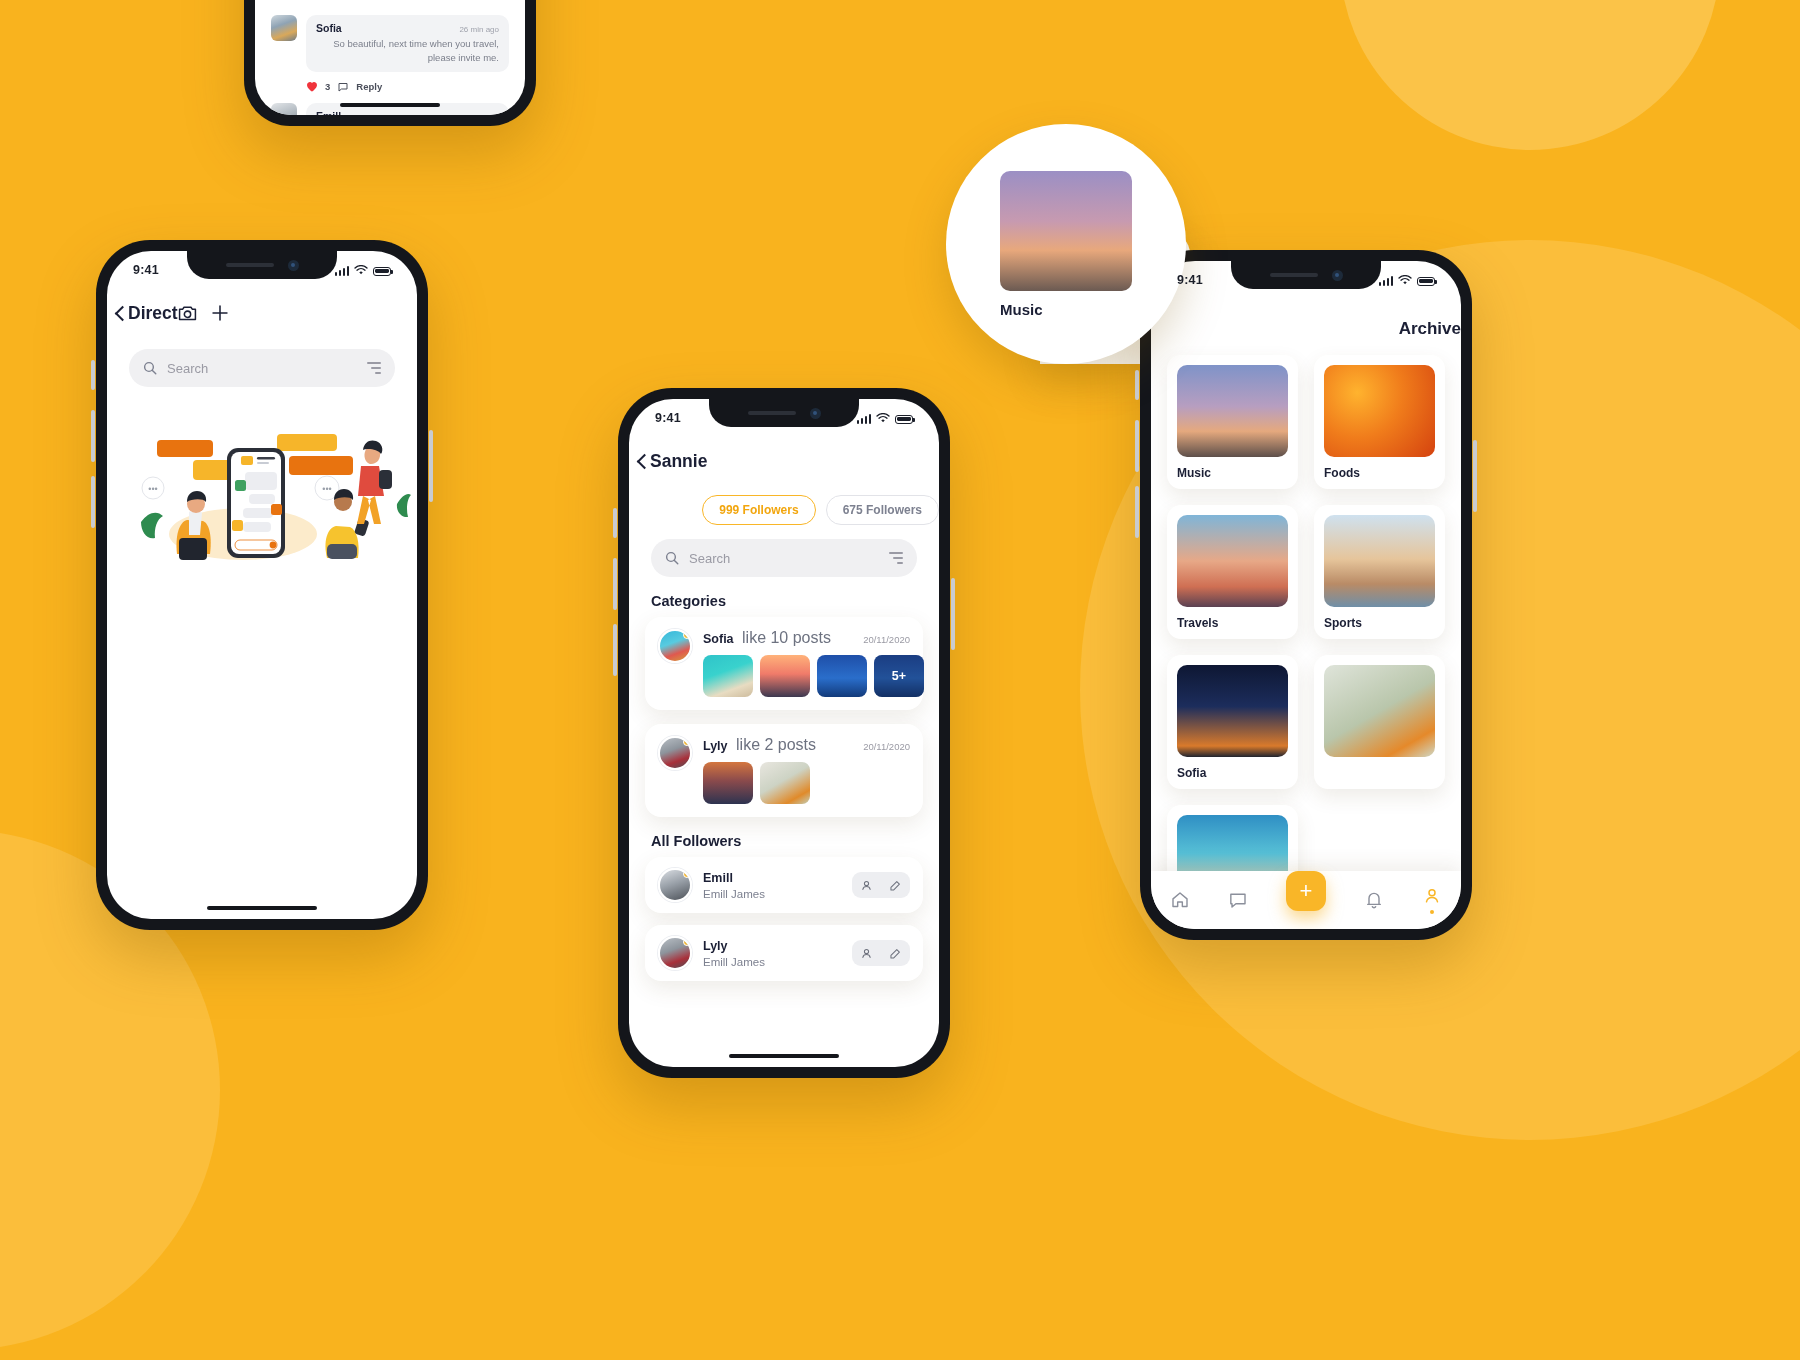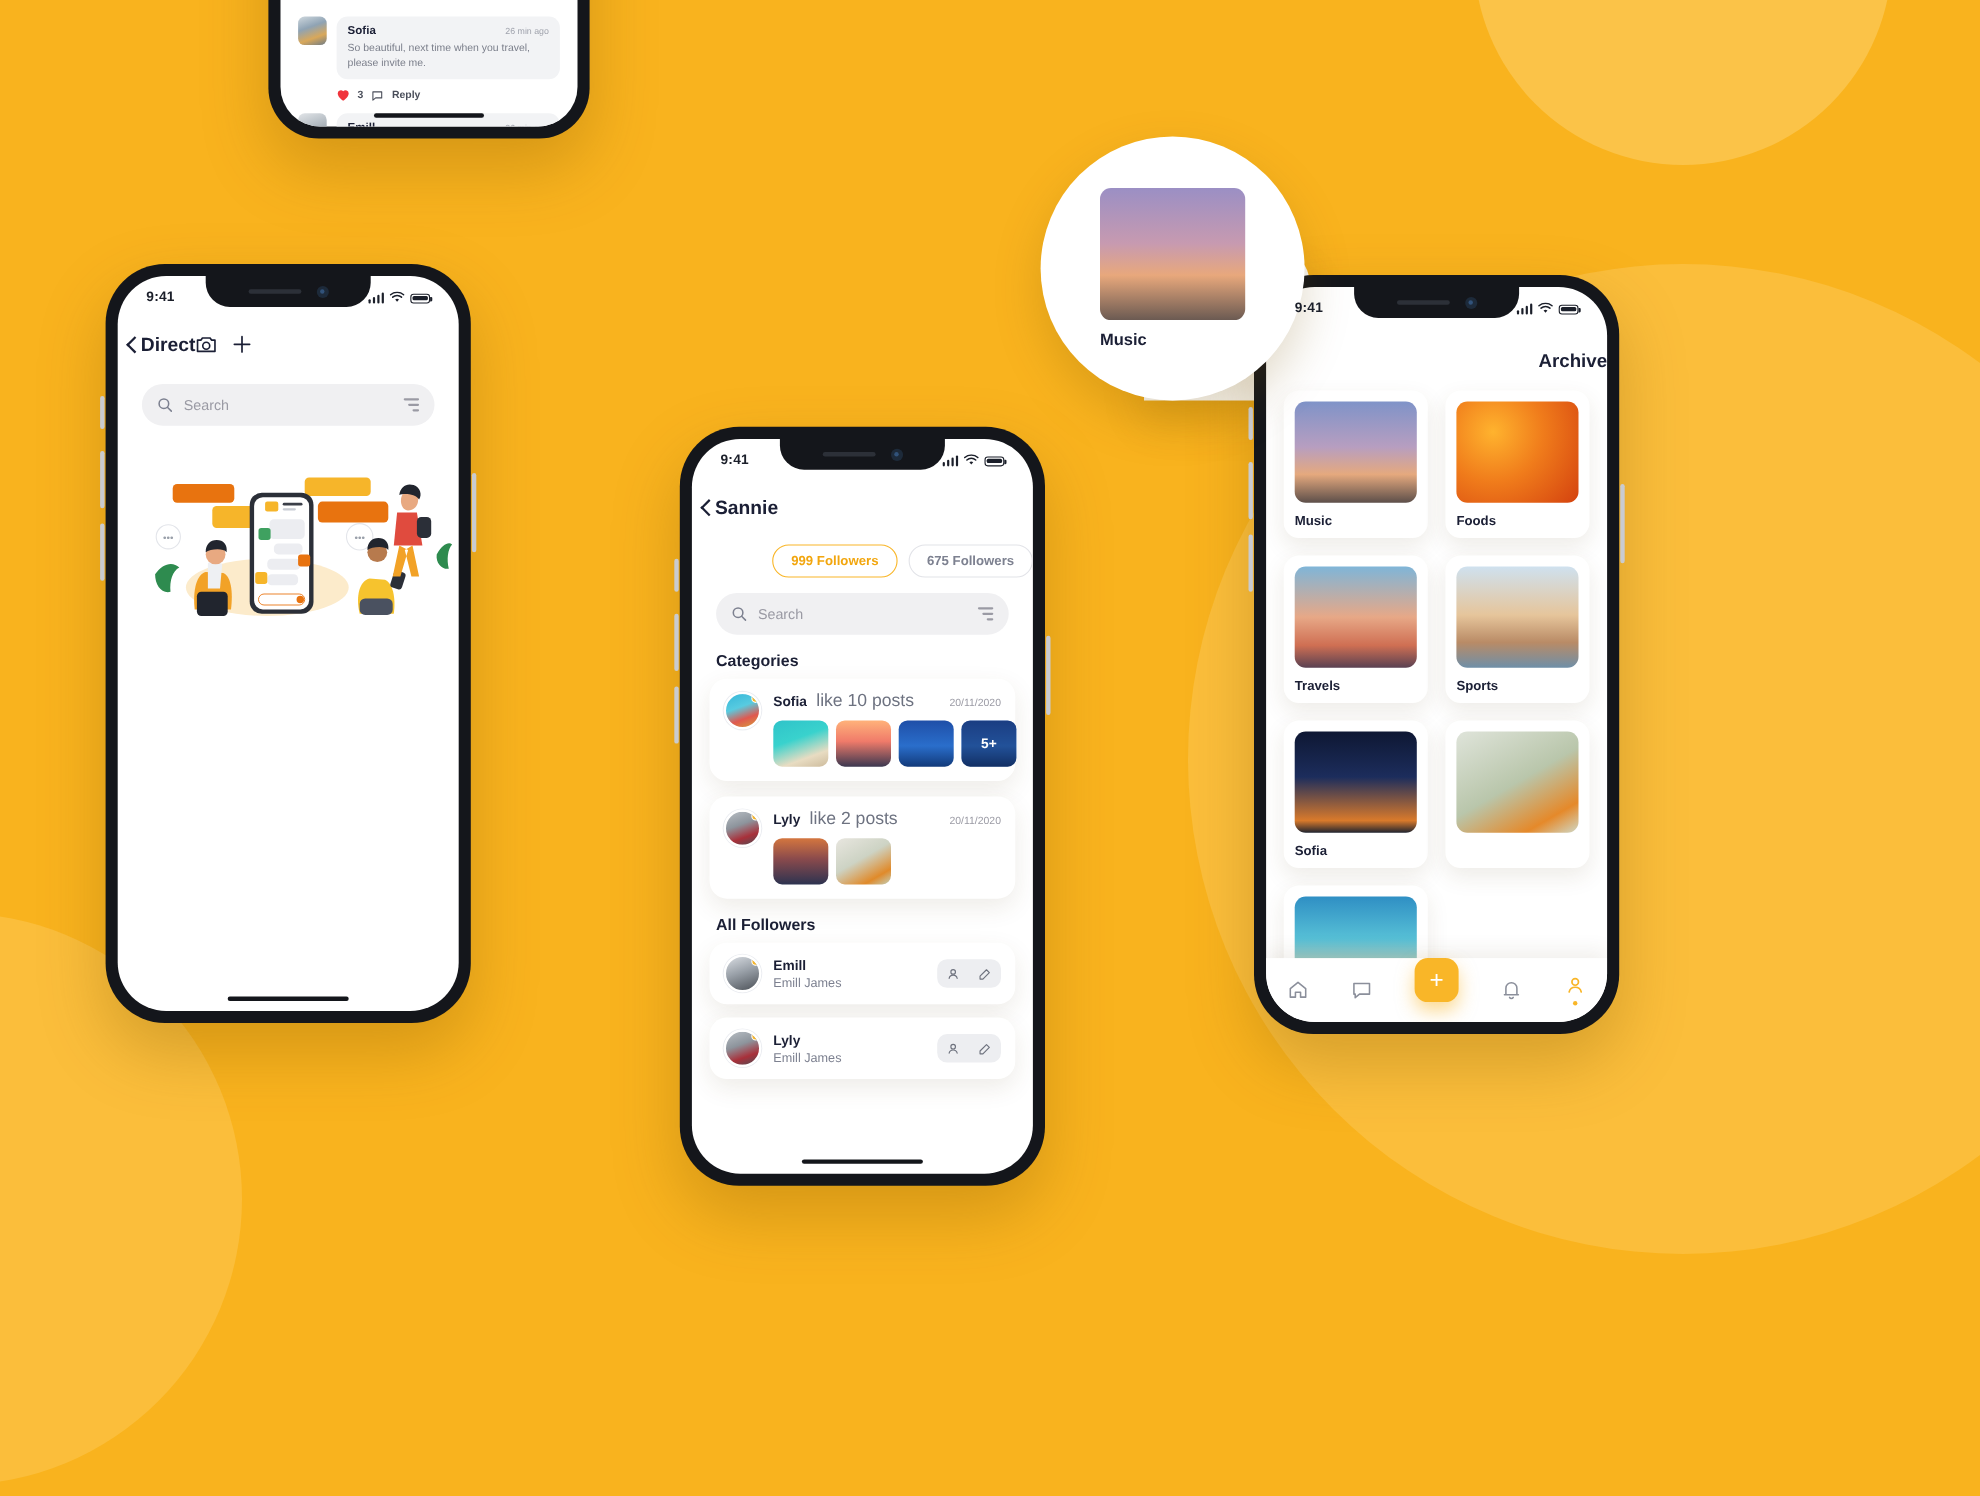--- a/index.html
+++ b/index.html
@@ -196,21 +196,21 @@
   #phone-comments { left:244px; top:-196px; width:292px; height:322px; border-radius:46px; }
   #phone-comments .screen { border-radius:36px; }
   #phone-comments .homebar{ width:100px; height:4px; bottom:8px; }
 
   .cmt { display:flex; gap:9px; padding:0 16px; margin-bottom:4px; }
   .cmt-av { width:26px; height:26px; border-radius:6px; flex:0 0 auto; overflow:hidden; background:#cfd3da;}
   .cmt-bubble { background:#F2F3F5; border-radius:10px; padding:7px 10px; flex:1; min-width:0; }
   .cmt-top { display:flex; justify-content:space-between; align-items:baseline; gap:8px; }
   .cmt-name { font-size:10.5px; font-weight:bold; color:#1b1f35; }
   .cmt-time { font-size:8px; color:#a0a3ad; white-space:nowrap; }
-  .cmt-text { font-size:9.5px; color:#7b7f8b; line-height:1.45; margin-top:3px; }
+  .cmt-text { font-size:9.5px; color:#7b7f8b; line-height:1.45; margin-top:3px;text-align:right; }
   .cmt-meta { display:flex; align-items:center; gap:7px; padding:5px 0 0 51px; }
   .cmt-likes { font-size:9.5px; color:#4a4e5a; font-weight:bold; }
   .cmt-reply { font-size:9.5px; color:#4a4e5a; font-weight:bold; cursor:pointer; }
 
   
   #magnifier {
     position:absolute; left:946px; top:124px; width:240px; height:240px;
     border-radius:50%; background:#fff; box-shadow:0 18px 44px rgba(120,80,0,.22);
     display:flex; flex-direction:column; align-items:center; justify-content:center;
   }

